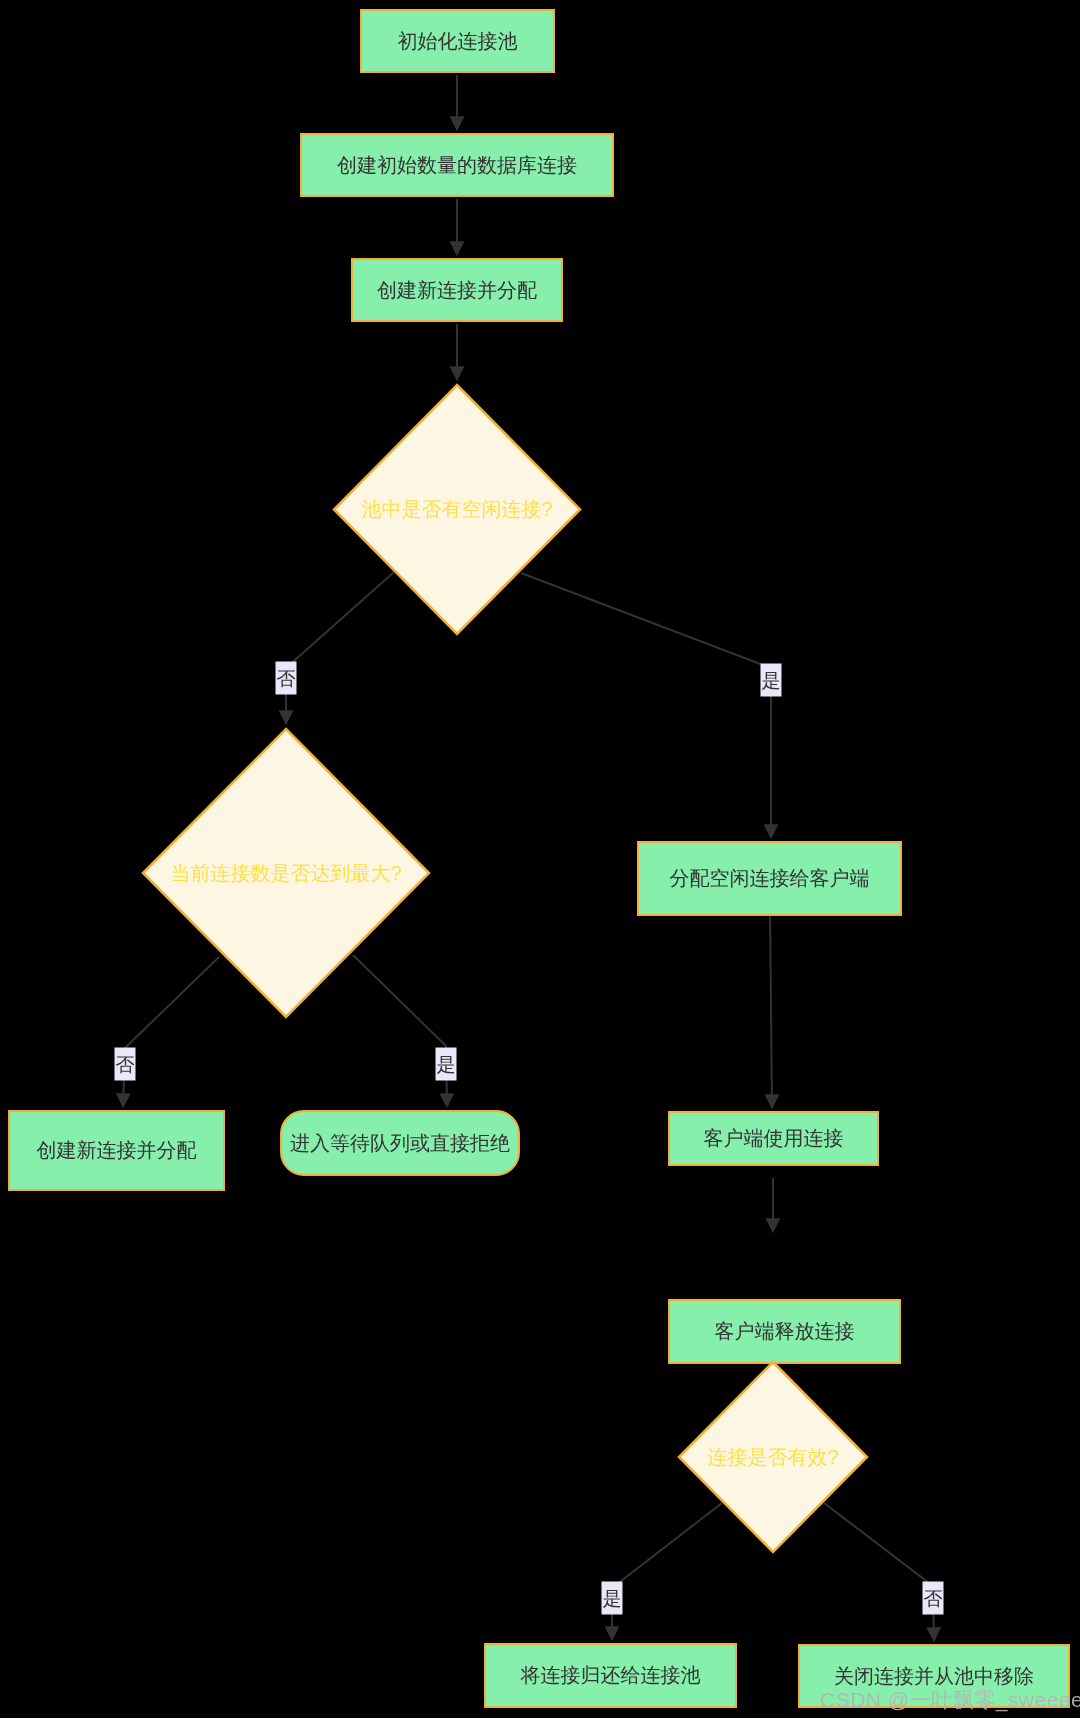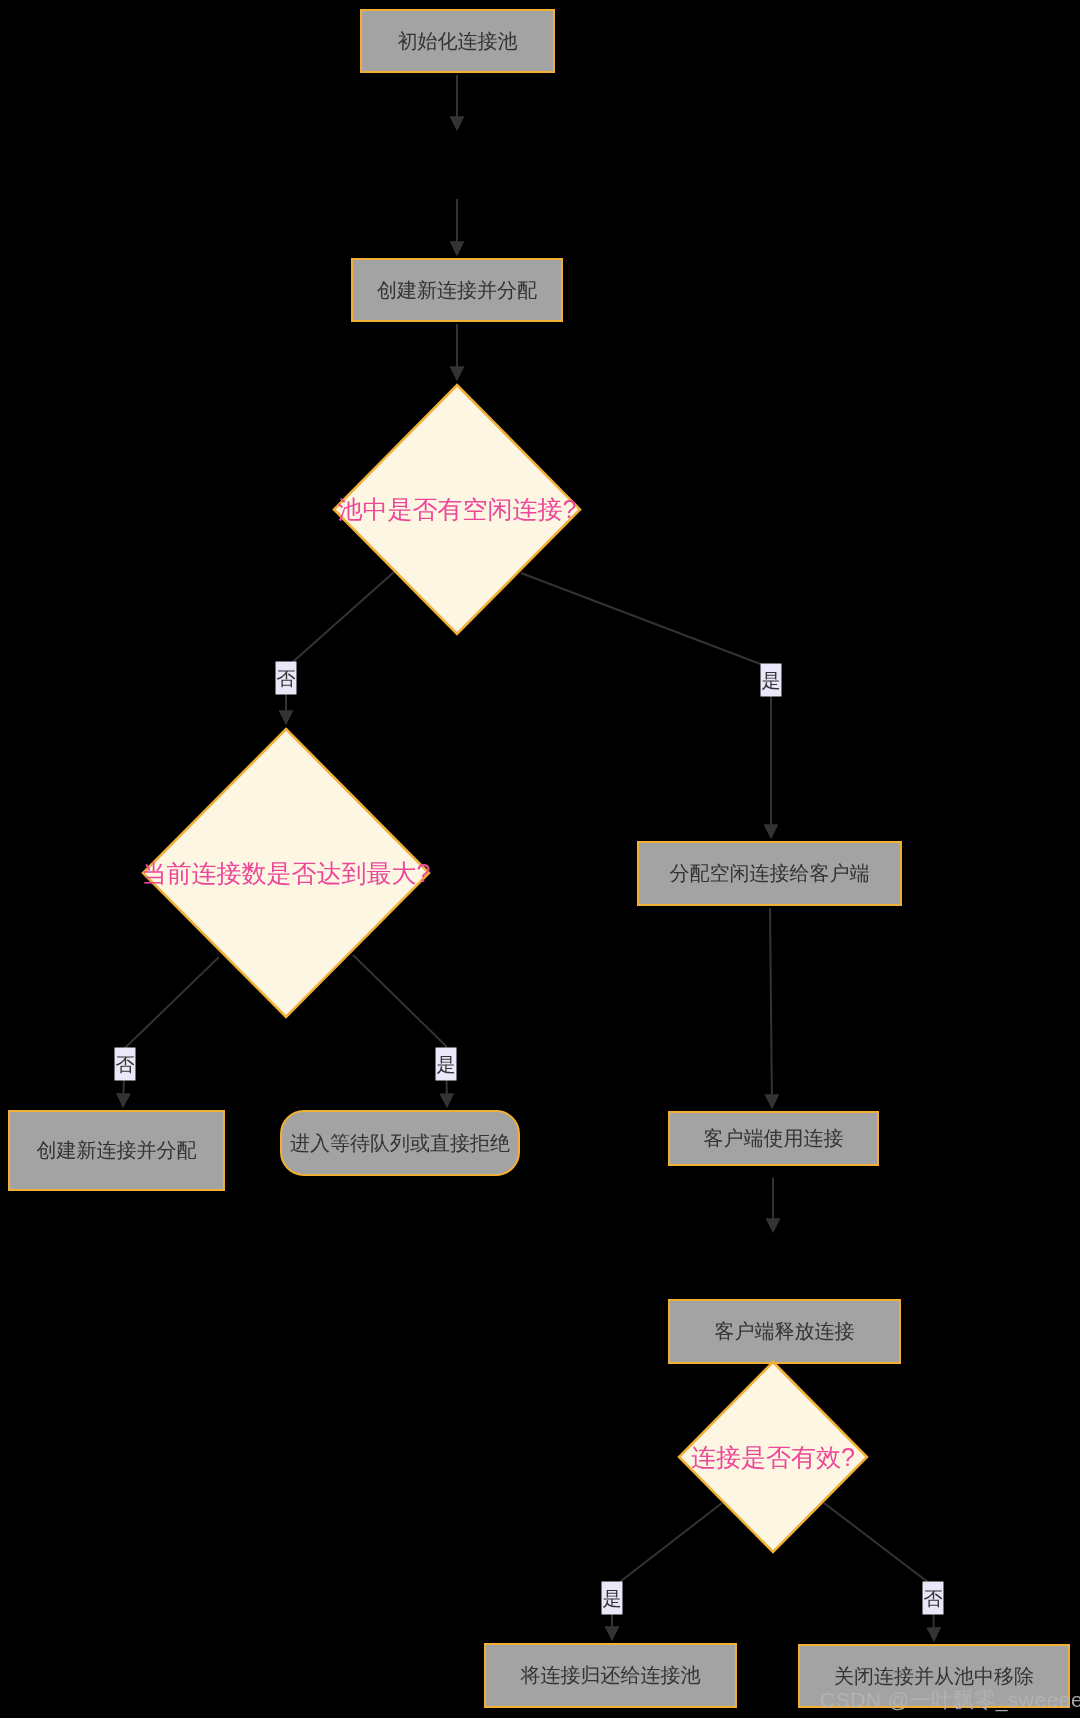--- a/index.html
+++ b/index.html
@@ -6,37 +6,37 @@
   #canvas{
     position:relative;
     width:1080px;height:1718px;
     background:#000;
     font-family:"Liberation Sans","DejaVu Sans",sans-serif;
     overflow:hidden;
   }
   .node{
     position:absolute;
     box-sizing:border-box;
-    background:#a3a3a3;
+    background:#86efac;
     border:2px solid #F2AF35;
     color:#333;
     font-size:20px;
     display:flex;align-items:center;justify-content:center;
     white-space:nowrap;
     z-index:3;
   }
   .diamond{
     position:absolute;
     z-index:3;
   }
   .diamond svg{display:block;}
   .diamond .dtext{
     position:absolute;inset:0;
     display:flex;align-items:center;justify-content:center;
-    color:#ec4899;font-size:25px;white-space:nowrap;
+    color:#fde047;font-size:20px;white-space:nowrap;
   }
   .edge-label{
     position:absolute;
     transform:translate(-50%,-50%);
     background:#E8E8F8;
     color:#333;
     font-size:19px;
     line-height:1;
     padding:7px 1px;
     z-index:4;
@@ -78,24 +78,25 @@
       <polyline points="770,908 772,1107" marker-end="url(#arrow)"></polyline>
       <polyline points="773,1178 773,1231" marker-end="url(#arrow)"></polyline>
       <polyline points="773,1302 773,1356" marker-end="url(#arrow)"></polyline>
       <polyline points="722,1503 612,1588 612,1639" marker-end="url(#arrow)"></polyline>
       <polyline points="824,1503 933,1586 934,1640" marker-end="url(#arrow)"></polyline>
     </g>
   </svg>
 
   <div class="node" style="left:360px;top:9px;width:195px;height:64px;">初始化连接池</div>
 
+  <div class="node" style="left:300px;top:133px;width:314px;height:64px;">创建初始数量的数据库连接</div>
 
   <div class="node" style="left:351px;top:258px;width:212px;height:64px;">创建新连接并分配</div>
 
-  <div class="node" style="left:637px;top:841px;width:265px;height:65px;">分配空闲连接给客户端</div>
+  <div class="node" style="left:637px;top:841px;width:265px;height:75px;">分配空闲连接给客户端</div>
 
   <div class="node" style="left:8px;top:1110px;width:217px;height:81px;">创建新连接并分配</div>
 
   <div class="node" style="left:280px;top:1110px;width:240px;height:66px;border-radius:24px;">进入等待队列或直接拒绝</div>
 
   <div class="node" style="left:668px;top:1111px;width:211px;height:55px;">客户端使用连接</div>
 
   <div class="node" style="left:668px;top:1299px;width:233px;height:65px;">客户端释放连接</div>
 
   <div class="node" style="left:798px;top:1644px;width:272px;height:64px;">关闭连接并从池中移除</div>

